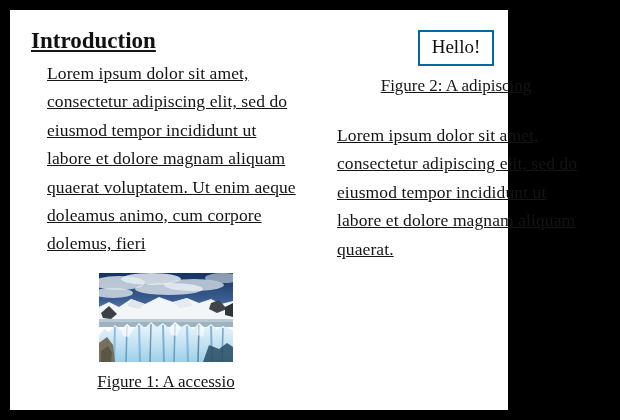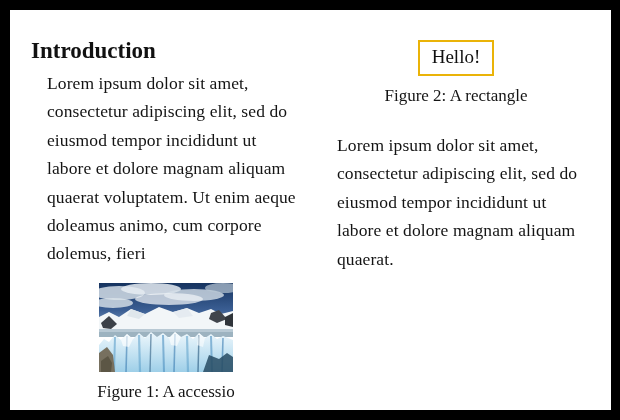--- a/index.html
+++ b/index.html
@@ -10,25 +10,26 @@
     overflow: hidden;
   }
   .frame {
     position: relative;
     width: 620px; height: 420px;
     background: #000000;
   }
   .paper {
     position: absolute;
     left: 10px; top: 10px;
-    width: 601px; height: 400px;
+    width: 498px; height: 400px;
     background: #ffffff;
     box-sizing: border-box;
-    padding: 28px 20px 14px 21px;
+    padding: 18px 20px 14px 21px;
     color: #141414;
+    text-decoration: underline;
   }
   .columns {
     display: flex;
     gap: 20px;
   }
   .col {
     width: 270px;
     flex: 0 0 270px;
   }
   h1.heading {
@@ -54,21 +55,21 @@
     color: #141414;
   }
   .glacier-svg {
     display: block;
     margin: 0 auto;
     width: 134px; height: 89px;
   }
   figure.fig-rect { margin: 2px 0 24px 0; }
   .hello-box {
     display: inline-block;
-    border: 2px solid #eab308;
+    border: 2px solid #0369a1;
     padding: 2px 12px 5px 12px;
     font-size: 19px;
     line-height: 25px;
     background: #ffffff;
     color: #111111;
   }
 </style>
 </head>
 <body>
 
@@ -139,20 +140,20 @@
           </svg>
           <figcaption>Figure 1: A accessio</figcaption>
         </figure>
       </div>
 
       <div class="col">
         <figure class="fig-rect">
           <div class="hello-box">
             <span>Hello!</span>
           </div>
-          <figcaption>Figure 2: A rectangle</figcaption>
+          <figcaption>Figure 2: A adipiscing</figcaption>
         </figure>
         <p class="body-text">Lorem ipsum dolor sit amet, consectetur adipiscing elit, sed do eiusmod tempor incididunt ut labore et dolore magnam aliquam quaerat.</p>
       </div>
 
     </div>
   </div>
 </div>
 
 </body></html>

